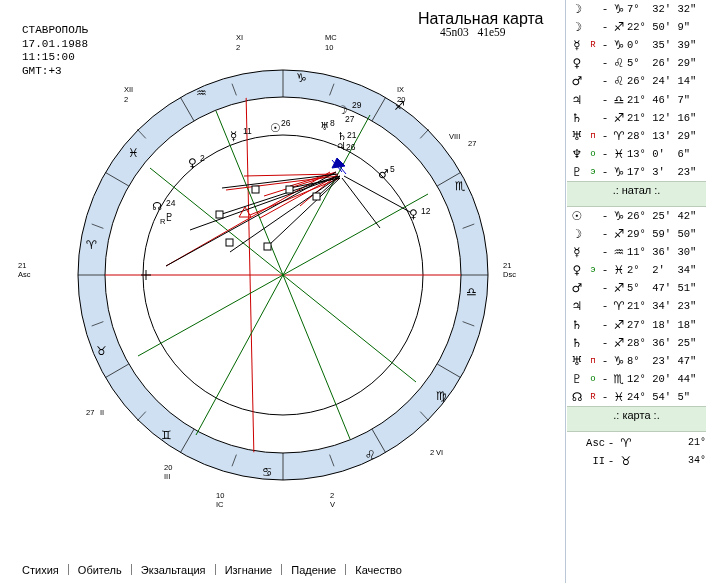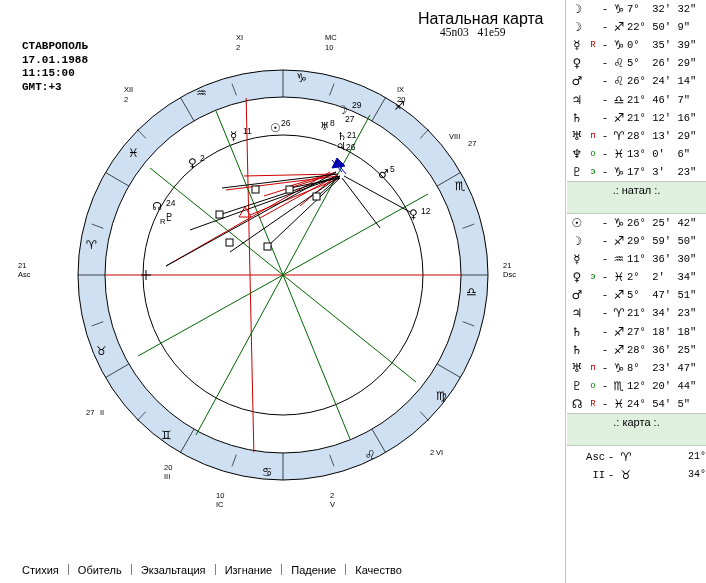--- a/index.html
+++ b/index.html
@@ -15,23 +15,23 @@
   }
   .wrap { position:relative; width:706px; height:583px; }
 
   
   .chart-panel {
     position:absolute; left:0; top:0; width:566px; height:583px;
     border-right:1px solid #b9c7d6;
     overflow:hidden;
   }
   .birth-info {
-    position:absolute; left:22px; top:40px;
+    position:absolute; left:22px; top:24px;
     font-family:"Liberation Mono", monospace;
-    font-size:11px; line-height:13.5px; white-space:pre;font-weight:bold;
+    font-size:11px; line-height:13.5px; white-space:pre;
   }
   .chart-title {
     position:absolute; left:418px; top:10px;
     font-family:"Liberation Sans", sans-serif;
     font-size:16px; text-align:left; white-space:pre;
   }
   .chart-coords {
     position:absolute; left:440px; top:26px;
     font-family:Liberation Serif, serif;
     font-size:11.5px; white-space:pre;
@@ -42,21 +42,21 @@
   .side {
     position:absolute; left:567px; top:0; width:139px; height:583px;
     background:#ffffff;
   }
   .sect-head {
     background:#dff0df;
     border-top:1px solid #b9cdb9;
     border-bottom:1px solid #b9cdb9;
     text-align:center;
     font-size:11px;
-    padding:2px 0 17px 0;
+    padding:2px 0 10px 0;
     color:#000;
     font-family:"Liberation Sans", sans-serif;
   }
   table.plist {
     border-collapse:collapse;
     width:139px;
     font-family:"Liberation Mono", monospace;
     font-size:11px;
   }
   table.plist td {

